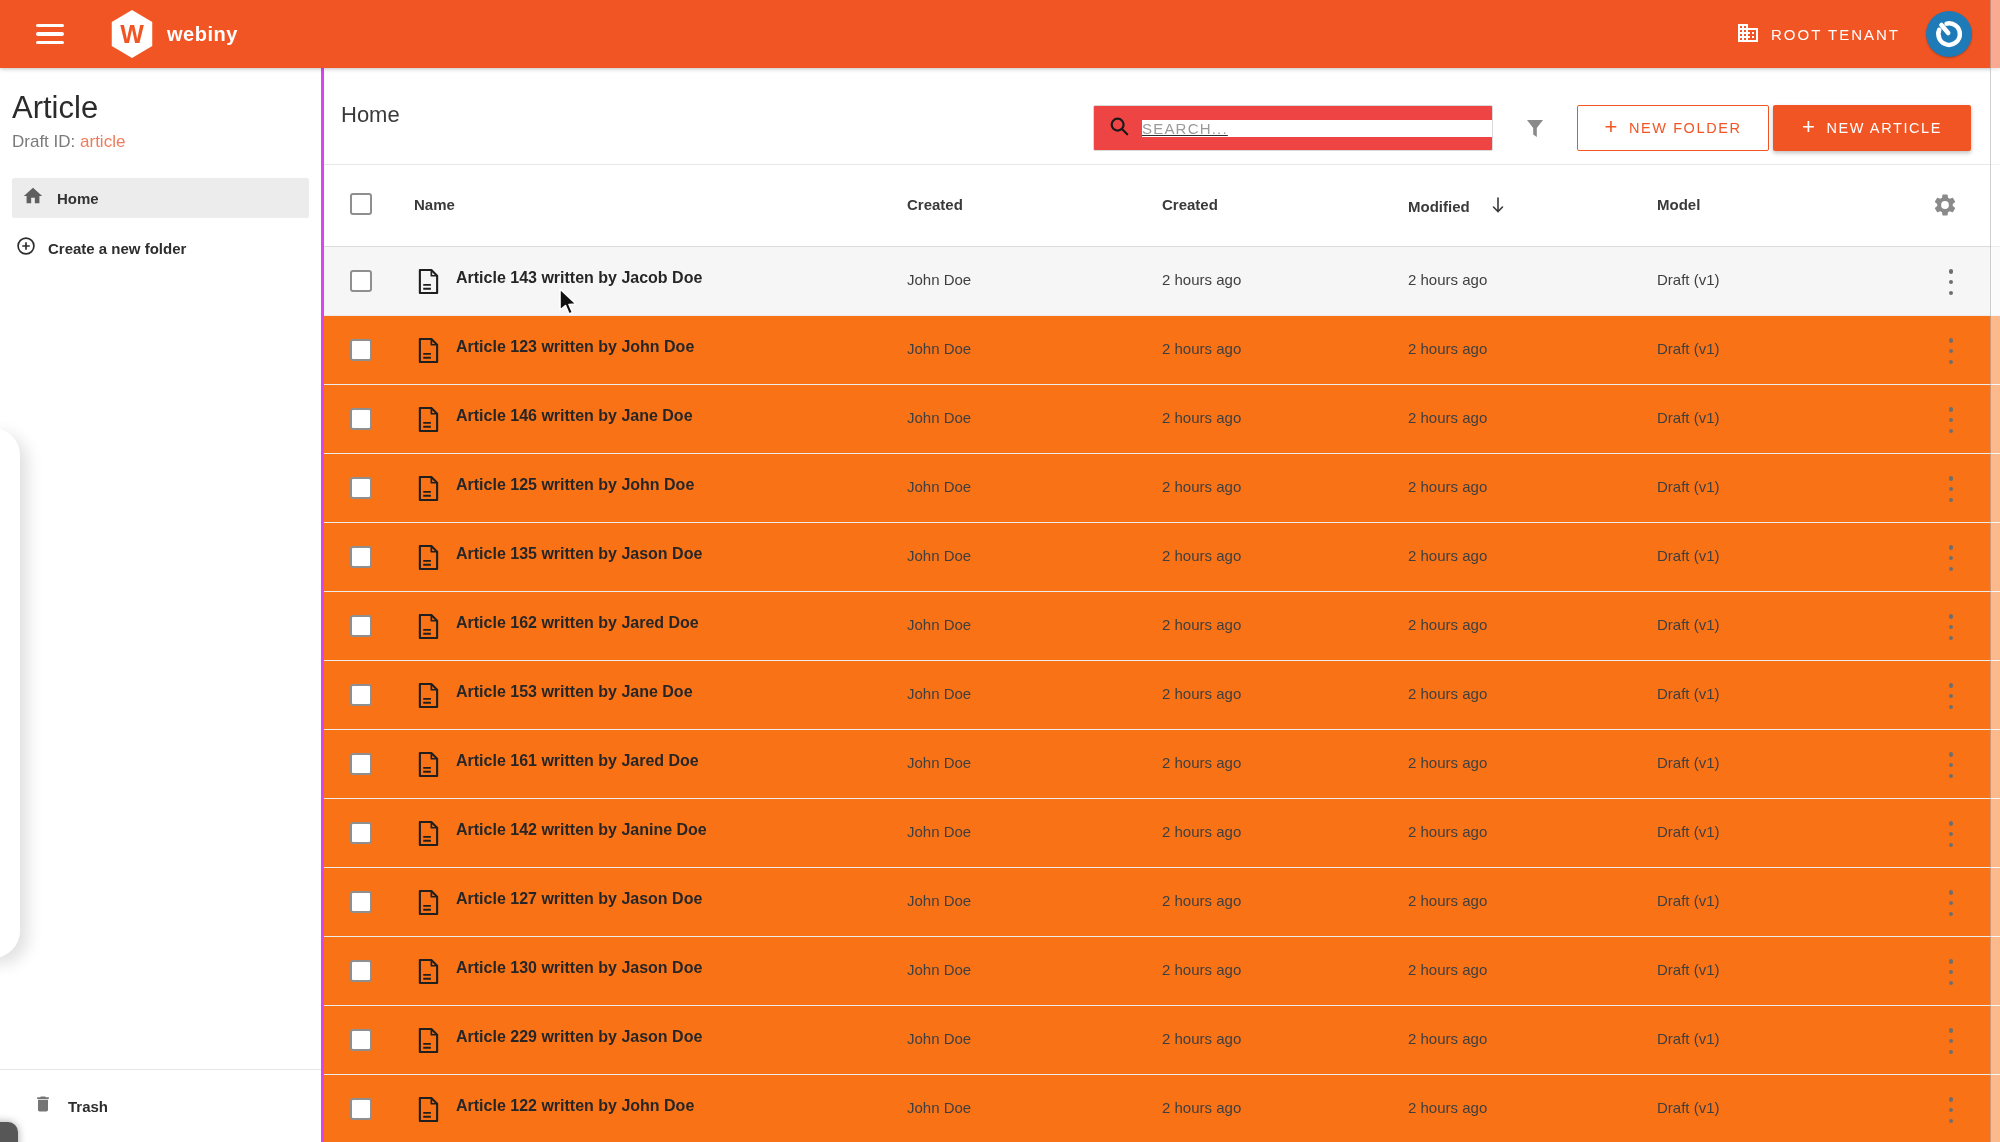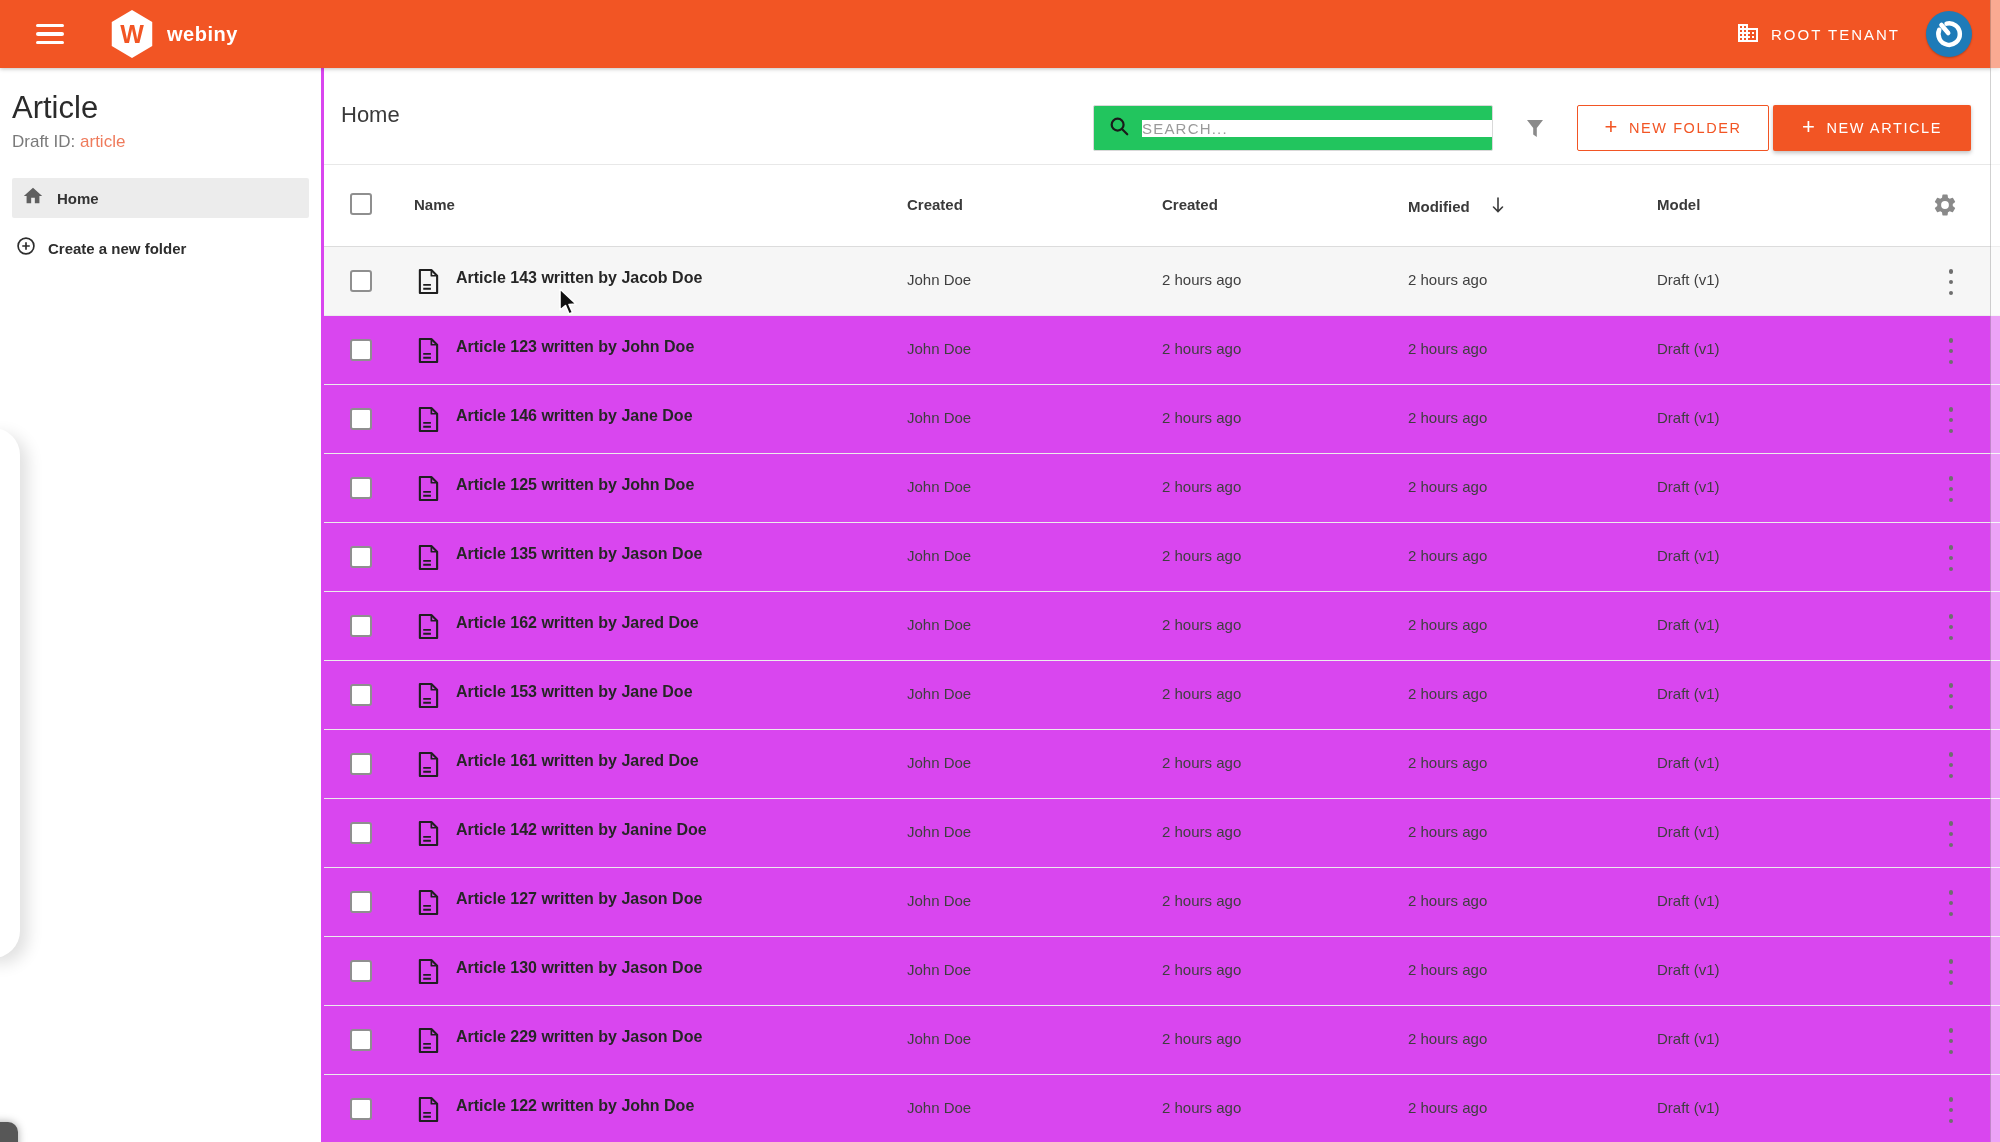--- a/index.html
+++ b/index.html
@@ -63,22 +63,22 @@
     background:#575757; border-radius:10px; box-shadow:0 0 8px rgba(0,0,0,.35);
   }
 
   
   .main { position:absolute; left:311px; top:68px; width:1689px; height:1074px; background:#fff; }
 
   .content-header { position:relative; height:97px; border-bottom:1px solid #e8e8e8; }
   .page-title { position:absolute; left:30px; top:34px; font-size:22px; color:#3a3a3a; }
   .searchbox {
     position:absolute; left:782px; top:37px; width:400px; height:46px;
-    border:1px solid #d9d9d9; border-radius:2px; background:#22c55e;
-    display:flex; align-items:center; padding-left:14px; gap:12px;
+    border:1px solid #d9d9d9; border-radius:2px; background:#ef4444;
+    display:flex; align-items:center; padding-left:14px; gap:12px;text-decoration:underline;
   }
   .searchbox input {
     border:none; outline:none; flex:1; font-size:15px; letter-spacing:1.2px;
     font-family:inherit; color:#444;
   }
   .searchbox input::placeholder { color:#9a9a9a; }
   .filter-btn { position:absolute; left:1212px; top:48px; cursor:pointer; }
   .btn {
     position:absolute; top:37px; height:46px; border-radius:2px; border:none;
     font-family:inherit; font-size:14.5px; letter-spacing:1.6px; font-weight:400;
@@ -96,21 +96,21 @@
     background:#fff; display:inline-block; cursor:pointer;
   }
   .thead .checkbox { position:absolute; left:39px; top:28px; }
   .col-name-h { left:103px; }
   .col-author { left:596px; }
   .col-created { left:851px; }
   .col-modified { left:1097px; display:flex; align-items:center; gap:20px; }
   .col-status { left:1346px; }
   .gear { position:absolute; left:1621px; top:27px; cursor:pointer; }
 
-  .row { position:relative; height:69px; border-bottom:1px solid #ececec; background:#d946ef; cursor:pointer; }
+  .row { position:relative; height:69px; border-bottom:1px solid #ececec; background:#f97316; cursor:pointer; }
   .row.hovered { background:#f6f6f6; }
   .row .checkbox { position:absolute; left:39px; top:23px; }
   .row .doc-icon { position:absolute; left:106px; top:21px; }
   .row .cell { position:absolute; top:24px; font-size:15px; color:#3f3f3f; }
   .row .name { left:145px; top:22px; font-size:16px; font-weight:700; color:#262626; }
   .kebab { position:absolute; left:1630px; top:22px; width:20px; height:26px;
     display:flex; flex-direction:column; align-items:center; justify-content:space-between; cursor:pointer; }
   .kebab i { width:4.5px; height:4.5px; border-radius:50%; background:#6e6e6e; }
 
   
@@ -172,20 +172,28 @@
   <div class="sb-newfolder">
     <span>
       <svg width="20" height="20" viewBox="0 0 24 24" fill="none" stroke="#2d2d2d" stroke-width="2">
         <circle cx="12" cy="12" r="9.5"></circle>
           <path d="M12 7.5v9M7.5 12h9"></path>
       </svg>
     </span>
     <span class="label">Create a new folder</span>
   </div>
   <div class="drawer-shadow"></div>
+  <div class="sb-trash">
+    <span>
+      <svg width="20" height="20" viewBox="0 0 24 24">
+          <path fill="#757575" d="M6 19c0 1.1.9 2 2 2h8c1.1 0 2-.9 2-2V7H6v12zM19 4h-3.5l-1-1h-5l-1 1H5v2h14V4z"></path>
+        </svg>
+    </span>
+    <span class="label">Trash</span>
+  </div>
   <div class="corner-artifact"></div>
 </div>
 
 <div class="main">
 
   <div class="content-header">
     <div class="page-title">Home</div>
     <div class="searchbox">
       <span>
         <svg width="22" height="22" viewBox="0 0 24 24" fill="none" stroke="#1a1a1a" stroke-width="2.4">

